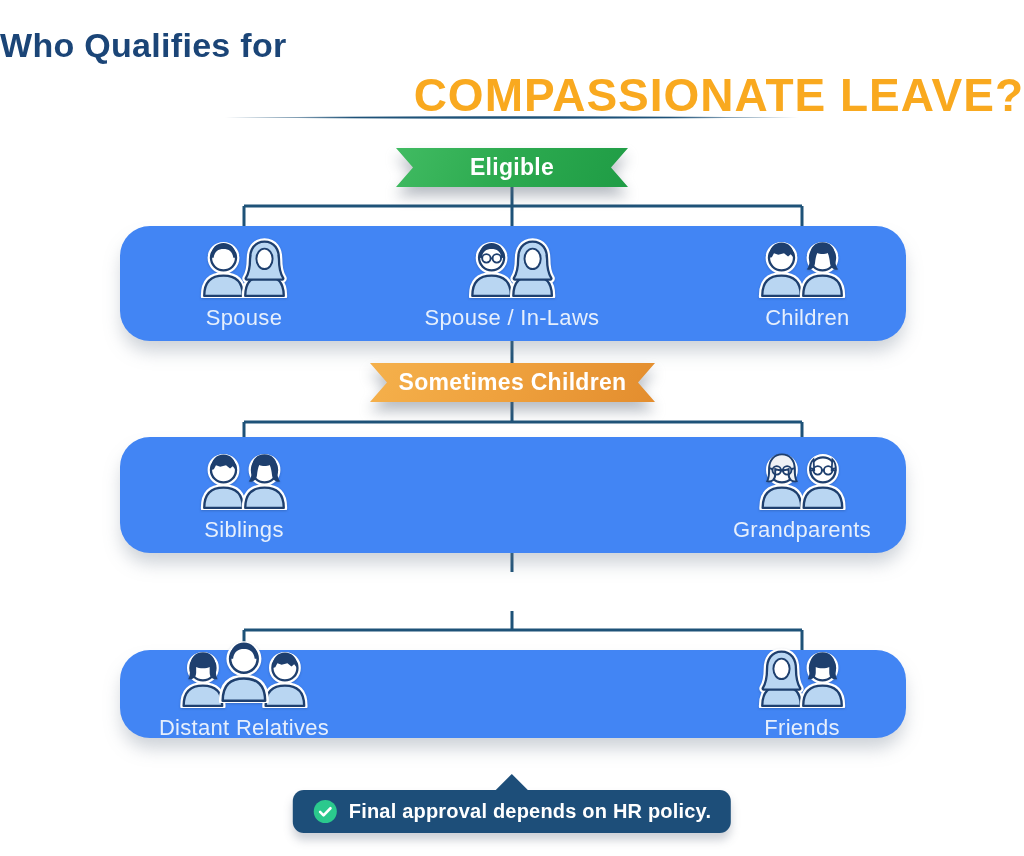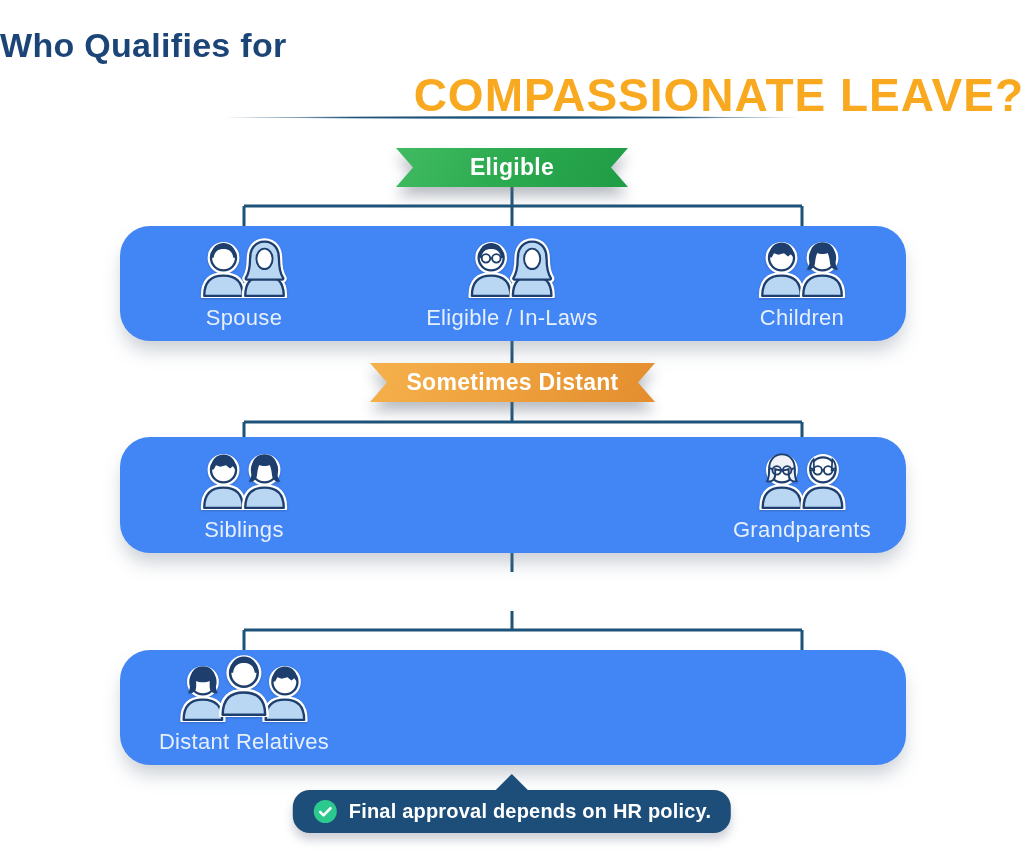--- a/index.html
+++ b/index.html
@@ -44,21 +44,21 @@
     display:flex;flex-direction:column;align-items:center;justify-content:center;gap:7px;
   }
   .icon-group{display:flex;align-items:flex-end;height:62px;filter:drop-shadow(0 1px 1px rgba(20,40,80,.25));}
   .icon-group svg{display:block;}
   .icon-group svg + svg{margin-left:-13px;}
   .icon-group svg.tall{transform:translateY(-5px) scale(1.1);transform-origin:50% 100%;}
   .item-label{color:#e6effc;font-size:22px;font-weight:400;letter-spacing:.3px;white-space:nowrap;}
   
   .footer{
     position:absolute;top:790px;left:50%;transform:translateX(-50%);
-    height:43px;width:max-content;padding:0 20px;border-radius:17px;background:#1d4e79;
+    height:43px;width:max-content;padding:0 20px;border-radius:11px;background:#1d4e79;
     display:flex;align-items:center;justify-content:center;gap:11px;
     box-shadow:0 7px 10px rgba(90,100,120,.3);
   }
   .footer .pointer{
     position:absolute;top:-16px;left:50%;transform:translateX(-50%);
     width:0;height:0;border-left:17px solid transparent;border-right:17px solid transparent;
     border-bottom:17px solid #1d4e79;
   }
   .footer .note-text{color:#ffffff;font-size:20px;font-weight:700;letter-spacing:.2px;white-space:nowrap;}
   .check-badge{width:25px;height:25px;flex:0 0 auto;}
@@ -125,23 +125,23 @@
           </svg>
           <svg class="" viewBox="0 0 56 62" width="54" height="60" aria-hidden="true">
             <path d="M8 60 C8 45 15.5 39 28 39 C40.5 39 48 45 48 60 Z" fill="#fff" stroke="#fff" stroke-width="7" stroke-linejoin="round"></path>
             <path d="M28 3.6 C17.6 3.6 13 12 13 21.6 C13 31.6 11.4 37 8.6 41.4 C8.2 42.2 8.8 43 9.6 43 L46.4 43 C47.2 43 47.8 42.2 47.4 41.4 C44.6 37 43 31.6 43 21.6 C43 12 38.4 3.6 28 3.6 Z" fill="#fff" stroke="#fff" stroke-width="7" stroke-linejoin="round"></path>
             <circle cx="28" cy="20.5" r="13" fill="#fff" stroke="#fff" stroke-width="7"></circle>
             <path d="M8 60 C8 45 15.5 39 28 39 C40.5 39 48 45 48 60 Z" fill="#b9d6f2" stroke="#1e3f6e" stroke-width="2.4" stroke-linejoin="round"></path>
             <path d="M28 3.6 C17.6 3.6 13 12 13 21.6 C13 31.6 11.4 37 8.6 41.4 C8.2 42.2 8.8 43 9.6 43 L46.4 43 C47.2 43 47.8 42.2 47.4 41.4 C44.6 37 43 31.6 43 21.6 C43 12 38.4 3.6 28 3.6 Z" fill="#b9d6f2" stroke="#1e3f6e" stroke-width="2.4" stroke-linejoin="round"></path>
             <ellipse cx="28" cy="21.5" rx="8.4" ry="10.6" fill="#fff" stroke="#1e3f6e" stroke-width="2"></ellipse>
           </svg>
         </div>
-      <div class="item-label">Eligible / In-Laws</div>
-    </div>
-    <div class="panel-item" style="left:682px;">
+      <div class="item-label">Spouse / In-Laws</div>
+    </div>
+    <div class="panel-item" style="left:682px;align-items:flex-end;">
       <div class="icon-group">
           <svg class="" viewBox="0 0 56 62" width="54" height="60" aria-hidden="true">
             <path d="M8 60 C8 45 15.5 39 28 39 C40.5 39 48 45 48 60 Z" fill="#fff" stroke="#fff" stroke-width="7" stroke-linejoin="round"></path>
             <circle cx="28" cy="20.5" r="13" fill="#fff" stroke="#fff" stroke-width="7"></circle>
             <path d="M8 60 C8 45 15.5 39 28 39 C40.5 39 48 45 48 60 Z" fill="#b9d6f2" stroke="#1e3f6e" stroke-width="2.4" stroke-linejoin="round"></path>
             <circle cx="28" cy="20.5" r="13" fill="#fff" stroke="#1e3f6e" stroke-width="2.4"></circle>
             <path d="M15.4 20.5 C14.6 9.4 21.2 4.6 28 4.6 C34.8 4.6 41.4 9.4 40.6 20.5 L37.6 16.8 L34.8 19.2 L30.6 15.8 L24.6 17.2 L20.2 15.6 L18 19.8 Z" fill="#1e3f6e"></path>
           </svg>
           <svg class="" viewBox="0 0 56 62" width="54" height="60" aria-hidden="true">
             <path d="M8 60 C8 45 15.5 39 28 39 C40.5 39 48 45 48 60 Z" fill="#fff" stroke="#fff" stroke-width="7" stroke-linejoin="round"></path>
@@ -150,21 +150,21 @@
             <circle cx="28" cy="20.5" r="13" fill="#fff" stroke="#1e3f6e" stroke-width="2.4"></circle>
             <path d="M28 4.4 C20.2 4.4 15 10 15 18 C15 26 13.8 30 11.6 32.6 C16.2 33.4 19.6 31 20.2 26 C20.7 21.8 21.2 18.4 22.6 15.4 C25.2 16.8 30.8 16.8 33.4 15.4 C34.8 18.4 35.3 21.8 35.8 26 C36.4 31 39.8 33.4 44.4 32.6 C42.2 30 41 26 41 18 C41 10 35.8 4.4 28 4.4 Z" fill="#1e3f6e"></path>
           </svg>
         </div>
       <div class="item-label">Children</div>
     </div>
   </div>
 
   <div class="ribbon-wrap" style="left:370px;top:363px;width:285px;">
     <div class="ribbon orange">
-      <span>Sometimes Distant</span>
+      <span>Sometimes Children</span>
     </div>
   </div>
 
   <div class="panel" style="top:437px;height:116px;">
     <div class="panel-item" style="left:682px;">
       <div class="icon-group">
           <svg class="" viewBox="0 0 56 62" width="54" height="60" aria-hidden="true">
             <path d="M8 60 C8 45 15.5 39 28 39 C40.5 39 48 45 48 60 Z" fill="#fff" stroke="#fff" stroke-width="7" stroke-linejoin="round"></path>
             <circle cx="28" cy="20.5" r="13" fill="#fff" stroke="#fff" stroke-width="7"></circle>
             <path d="M8 60 C8 45 15.5 39 28 39 C40.5 39 48 45 48 60 Z" fill="#b9d6f2" stroke="#1e3f6e" stroke-width="2.4" stroke-linejoin="round"></path>
@@ -210,21 +210,21 @@
             <path d="M8 60 C8 45 15.5 39 28 39 C40.5 39 48 45 48 60 Z" fill="#b9d6f2" stroke="#1e3f6e" stroke-width="2.4" stroke-linejoin="round"></path>
             <circle cx="28" cy="20.5" r="13" fill="#fff" stroke="#1e3f6e" stroke-width="2.4"></circle>
             <path d="M28 4.4 C20.2 4.4 15 10 15 18 C15 26 13.8 30 11.6 32.6 C16.2 33.4 19.6 31 20.2 26 C20.7 21.8 21.2 18.4 22.6 15.4 C25.2 16.8 30.8 16.8 33.4 15.4 C34.8 18.4 35.3 21.8 35.8 26 C36.4 31 39.8 33.4 44.4 32.6 C42.2 30 41 26 41 18 C41 10 35.8 4.4 28 4.4 Z" fill="#1e3f6e"></path>
           </svg>
         </div>
       <div class="item-label">Siblings</div>
     </div>
   </div>
 
 
-  <div class="panel" style="top:650px;height:115px;">
+  <div class="panel" style="top:650px;height:88px;">
     <div class="panel-item" style="left:124px;">
       <div class="icon-group">
           <svg class="" viewBox="0 0 56 62" width="54" height="60" aria-hidden="true">
             <path d="M8 60 C8 45 15.5 39 28 39 C40.5 39 48 45 48 60 Z" fill="#fff" stroke="#fff" stroke-width="7" stroke-linejoin="round"></path>
             <circle cx="28" cy="20.5" r="13" fill="#fff" stroke="#fff" stroke-width="7"></circle>
             <path d="M8 60 C8 45 15.5 39 28 39 C40.5 39 48 45 48 60 Z" fill="#b9d6f2" stroke="#1e3f6e" stroke-width="2.4" stroke-linejoin="round"></path>
             <circle cx="28" cy="20.5" r="13" fill="#fff" stroke="#1e3f6e" stroke-width="2.4"></circle>
             <path d="M28 4.4 C19.8 4.4 14.8 10.6 14.8 18.6 C14.8 25.8 14.2 29.6 12.8 32.2 C17.4 33.2 21 30.8 21 25.4 L21 19.6 C23.6 21.4 32.4 21.4 35 19.6 L35 25.4 C35 30.8 38.6 33.2 43.2 32.2 C41.8 29.6 41.2 25.8 41.2 18.6 C41.2 10.6 36.2 4.4 28 4.4 Z" fill="#1e3f6e"></path>
           </svg>
           <svg class="tall" viewBox="0 0 56 62" width="54" height="60" aria-hidden="true">
@@ -236,20 +236,40 @@
           </svg>
           <svg class="" viewBox="0 0 56 62" width="54" height="60" aria-hidden="true">
             <path d="M8 60 C8 45 15.5 39 28 39 C40.5 39 48 45 48 60 Z" fill="#fff" stroke="#fff" stroke-width="7" stroke-linejoin="round"></path>
             <circle cx="28" cy="20.5" r="13" fill="#fff" stroke="#fff" stroke-width="7"></circle>
             <path d="M8 60 C8 45 15.5 39 28 39 C40.5 39 48 45 48 60 Z" fill="#b9d6f2" stroke="#1e3f6e" stroke-width="2.4" stroke-linejoin="round"></path>
             <circle cx="28" cy="20.5" r="13" fill="#fff" stroke="#1e3f6e" stroke-width="2.4"></circle>
             <path d="M15.4 20.5 C14.6 9.4 21.2 4.6 28 4.6 C34.8 4.6 41.4 9.4 40.6 20.5 L37.6 16.8 L34.8 19.2 L30.6 15.8 L24.6 17.2 L20.2 15.6 L18 19.8 Z" fill="#1e3f6e"></path>
           </svg>
         </div>
       <div class="item-label">Distant Relatives</div>
+    </div>
+    <div class="panel-item" style="left:682px;">
+      <div class="icon-group">
+          <svg class="" viewBox="0 0 56 62" width="54" height="60" aria-hidden="true">
+            <path d="M8 60 C8 45 15.5 39 28 39 C40.5 39 48 45 48 60 Z" fill="#fff" stroke="#fff" stroke-width="7" stroke-linejoin="round"></path>
+            <path d="M28 3.6 C17.6 3.6 13 12 13 21.6 C13 31.6 11.4 37 8.6 41.4 C8.2 42.2 8.8 43 9.6 43 L46.4 43 C47.2 43 47.8 42.2 47.4 41.4 C44.6 37 43 31.6 43 21.6 C43 12 38.4 3.6 28 3.6 Z" fill="#fff" stroke="#fff" stroke-width="7" stroke-linejoin="round"></path>
+            <circle cx="28" cy="20.5" r="13" fill="#fff" stroke="#fff" stroke-width="7"></circle>
+            <path d="M8 60 C8 45 15.5 39 28 39 C40.5 39 48 45 48 60 Z" fill="#b9d6f2" stroke="#1e3f6e" stroke-width="2.4" stroke-linejoin="round"></path>
+            <path d="M28 3.6 C17.6 3.6 13 12 13 21.6 C13 31.6 11.4 37 8.6 41.4 C8.2 42.2 8.8 43 9.6 43 L46.4 43 C47.2 43 47.8 42.2 47.4 41.4 C44.6 37 43 31.6 43 21.6 C43 12 38.4 3.6 28 3.6 Z" fill="#b9d6f2" stroke="#1e3f6e" stroke-width="2.4" stroke-linejoin="round"></path>
+            <ellipse cx="28" cy="21.5" rx="8.4" ry="10.6" fill="#fff" stroke="#1e3f6e" stroke-width="2"></ellipse>
+          </svg>
+          <svg class="" viewBox="0 0 56 62" width="54" height="60" aria-hidden="true">
+            <path d="M8 60 C8 45 15.5 39 28 39 C40.5 39 48 45 48 60 Z" fill="#fff" stroke="#fff" stroke-width="7" stroke-linejoin="round"></path>
+            <circle cx="28" cy="20.5" r="13" fill="#fff" stroke="#fff" stroke-width="7"></circle>
+            <path d="M8 60 C8 45 15.5 39 28 39 C40.5 39 48 45 48 60 Z" fill="#b9d6f2" stroke="#1e3f6e" stroke-width="2.4" stroke-linejoin="round"></path>
+            <circle cx="28" cy="20.5" r="13" fill="#fff" stroke="#1e3f6e" stroke-width="2.4"></circle>
+            <path d="M28 4.4 C19.8 4.4 14.8 10.6 14.8 18.6 C14.8 25.8 14.2 29.6 12.8 32.2 C17.4 33.2 21 30.8 21 25.4 L21 19.6 C23.6 21.4 32.4 21.4 35 19.6 L35 25.4 C35 30.8 38.6 33.2 43.2 32.2 C41.8 29.6 41.2 25.8 41.2 18.6 C41.2 10.6 36.2 4.4 28 4.4 Z" fill="#1e3f6e"></path>
+          </svg>
+        </div>
+      <div class="item-label">Friends</div>
     </div>
   </div>
 
   <div class="footer">
     <div class="pointer"></div>
     <svg class="check-badge" viewBox="0 0 26 26">
       <circle cx="13" cy="13" r="12" fill="#2bc98d"></circle>
       <path d="M7.6 13.4 L11.2 17 L18.4 9.6" fill="none" stroke="#ffffff" stroke-width="2.7" stroke-linecap="round" stroke-linejoin="round"></path>
     </svg>
     <span class="note-text">Final approval depends on HR policy.</span>

